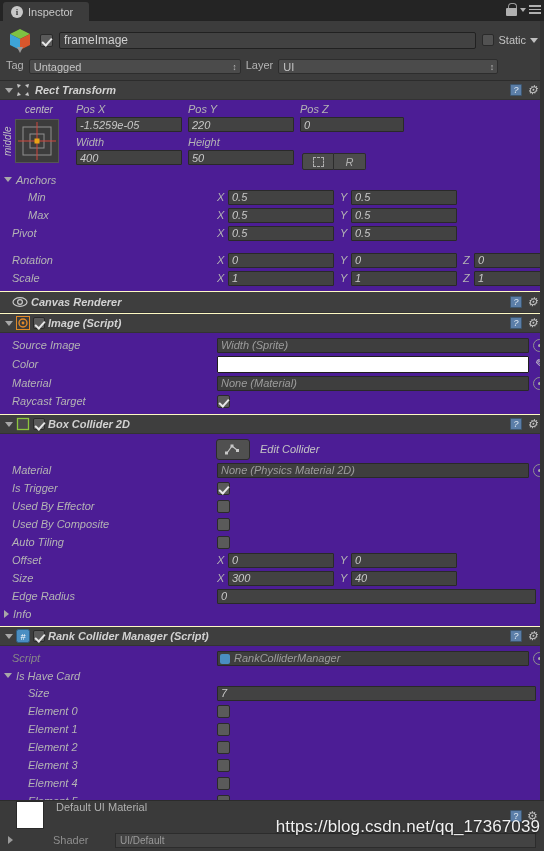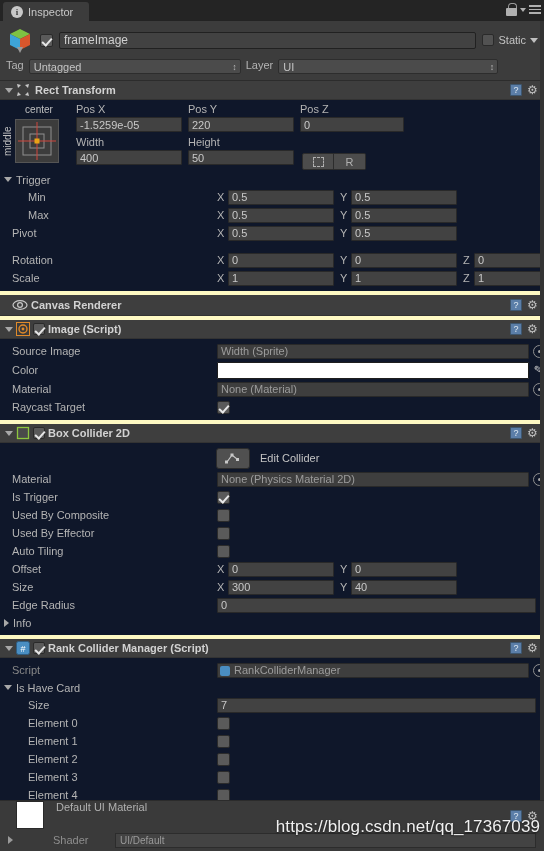--- a/index.html
+++ b/index.html
@@ -92,21 +92,21 @@
     border-radius: 2px; color: #c4c4c4; font-size: 11px;
     padding: 0 14px 0 4px; display: flex; align-items: center;
     position: relative;
   }
   .dd::after {
     content: "\2195"; position: absolute; right: 3px; top: 50%;
     transform: translateY(-50%); font-size: 9px; color: #b8b8b8;
   }
 
   
-  .comp { background: #0f172a; border-bottom: 4px solid #fef9c3; }
+  .comp { background: #4c1d95; border-bottom: 1px solid #fef9c3; font-style: italic; }
   .comp-hdr {
     height: 19px; display: flex; align-items: center;
     padding: 0 4px 0 2px; background: #3e3e3e;
     border-bottom: 1px solid #333; position: relative;
   }
   .foldout {
     width: 0; height: 0; margin: 0 3px 0 3px;
     border-left: 4.5px solid transparent; border-right: 4.5px solid transparent;
     border-top: 5px solid #a8a8a8; flex: 0 0 auto;
   }
@@ -369,21 +369,21 @@
               <span class="rt-btn">R</span>
             </div>
           </div>
         </div>
       </div>
     </div>
 
     <div class="rows" style="padding-top:1px">
       <div class="foldrow">
         <span class="fold-sm"></span>
-        <span class="t">Trigger</span>
+        <span class="t">Anchors</span>
       </div>
       <div class="row">
         <span class="lbl ind1">Min</span>
         <span class="axis">X</span>
         <span class="fld w106">0.5</span>
         <span class="gap6"></span>
         <span class="axis">Y</span>
         <span class="fld w106">0.5</span>
       </div>
       <div class="row">
@@ -515,25 +515,25 @@
       <div class="row">
         <span class="lbl">Material</span>
         <span class="fld dim w312">None (Physics Material 2D)</span>
         <span class="objsel"></span>
       </div>
       <div class="row">
         <span class="lbl">Is Trigger</span>
         <span class="chk on"></span>
       </div>
       <div class="row">
+        <span class="lbl">Used By Effector</span>
+        <span class="chk"></span>
+      </div>
+      <div class="row">
         <span class="lbl">Used By Composite</span>
-        <span class="chk"></span>
-      </div>
-      <div class="row">
-        <span class="lbl">Used By Effector</span>
         <span class="chk"></span>
       </div>
       <div class="row">
         <span class="lbl">Auto Tiling</span>
         <span class="chk"></span>
       </div>
       <div class="row">
         <span class="lbl">Offset</span>
         <span class="axis">X</span>
         <span class="fld w106">0</span>

